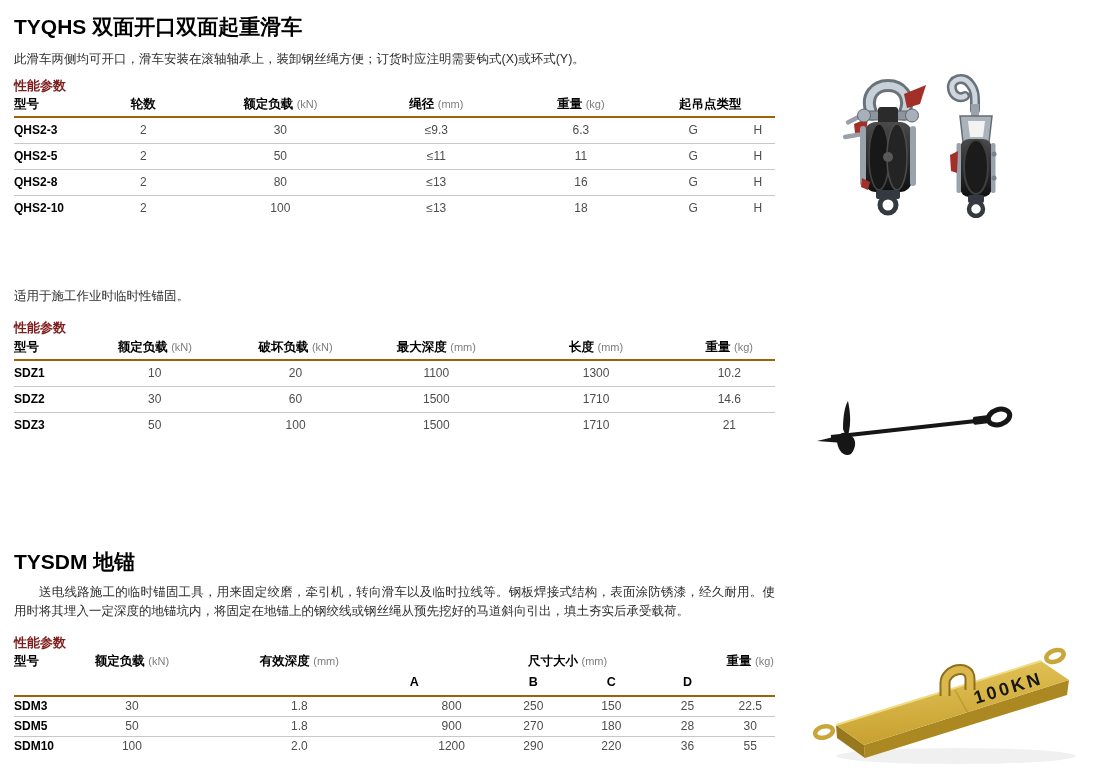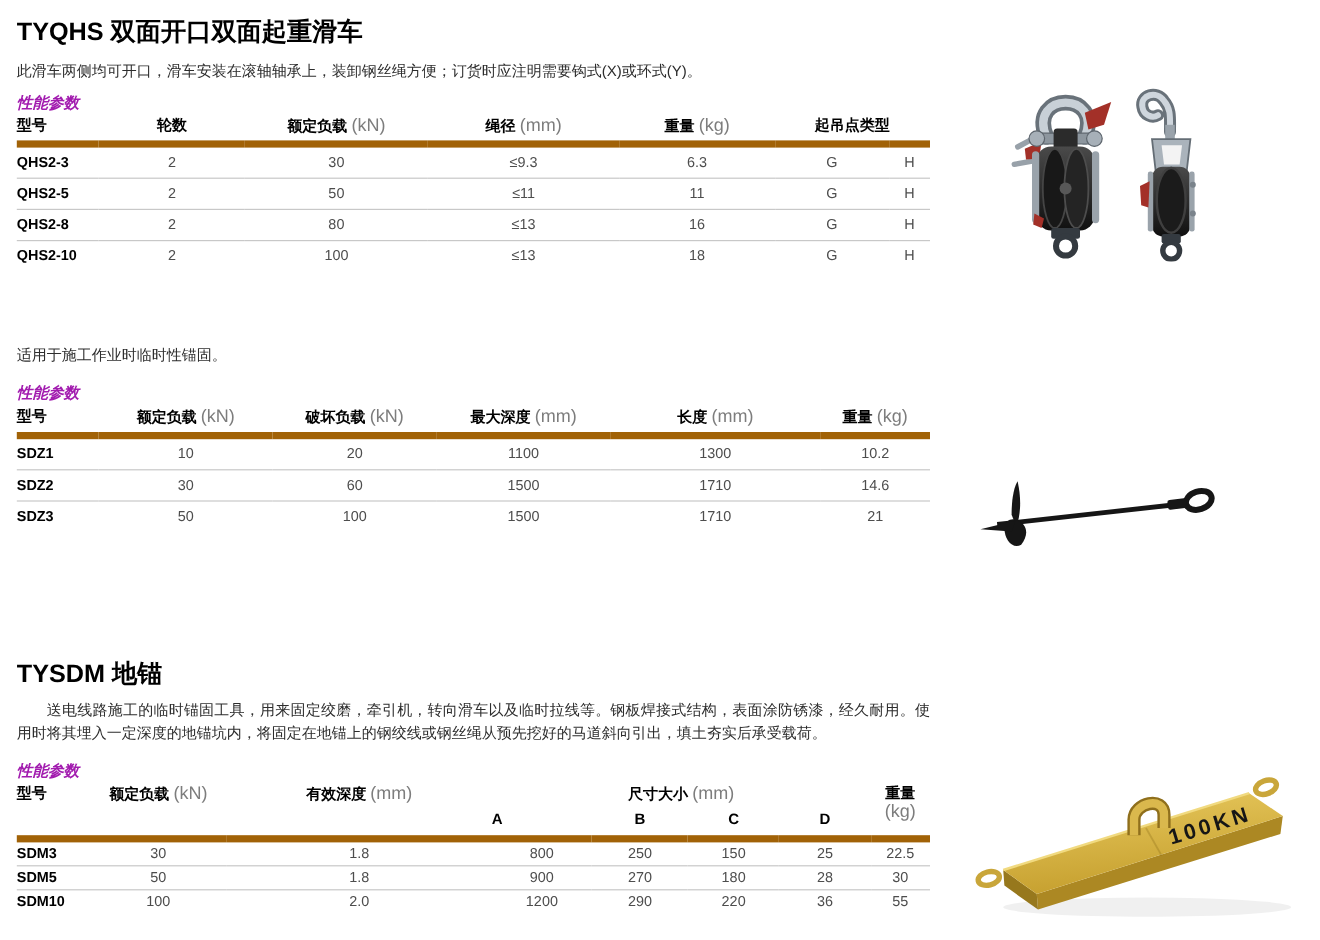--- a/index.html
+++ b/index.html
@@ -14,39 +14,39 @@
   #section-anchor { top:549px; }
 
   h1.section-title { font-size:21px; line-height:25px; font-weight:bold; margin:0 0 11px 0; color:#000; }
   #section-drill  h1.section-title { margin-bottom:12px; }
   #section-anchor h1.section-title { margin-bottom:9px; }
 
   p.desc { font-size:12.5px; line-height:19px; color:#2d2d2d; margin:0 0 9px 0; }
   #section-drill  p.desc { margin-bottom:14px; }
   #section-anchor p.desc { margin-bottom:14px; text-indent:2em; text-align:justify; }
 
-  h2.params { font-size:13px; line-height:16px; font-weight:bold; color:#a21caf; margin:0 0 3px 0;font-style:italic; }
+  h2.params { font-size:13px; line-height:16px; font-weight:bold; color:#7f1d1d; margin:0 0 3px 0; }
   #section-drill h2.params { margin-bottom:4px; }
 
   table.spec { width:761px; border-collapse:collapse; table-layout:fixed; }
   table.spec th {
     font-size:12.5px; line-height:15px; padding:0 0 4px 0; font-weight:bold;
     color:#000; text-align:center; vertical-align:top;
   }
-  table.spec th.bb { border-bottom:6px solid #a16207; }
+  table.spec th.bb { border-bottom:2px solid #a16207; }
   table.spec tr.subhead th { padding:2px 0 5px 0; }
   table.spec th:first-child { text-align:left; }
   table.spec td {
     font-size:12px; line-height:13px; color:#4d4d4d; text-align:center;
     padding:6px 0; border-top:1px solid #c8c8c8;
   }
   #section-anchor table.spec td { padding:3px 0; }
   table.spec tbody tr:first-child td { border-top:none; }
   table.spec td:first-child { text-align:left; font-weight:bold; color:#000; }
-  .unit { font-weight:normal; font-size:15px; color:#7d7d7d; }
+  .unit { font-weight:normal; font-size:11px; color:#7d7d7d; }
 
   .img { position:absolute; }
   #img-pulleys { left:836px; top:58px;  width:170px; height:160px; }
   #img-drill   { left:815px; top:393px; width:205px; height:64px;  }
   #img-anchor  { left:808px; top:624px; width:285px; height:158px; }
 </style>
 </head>
 <body>
 
 <div class="page">

